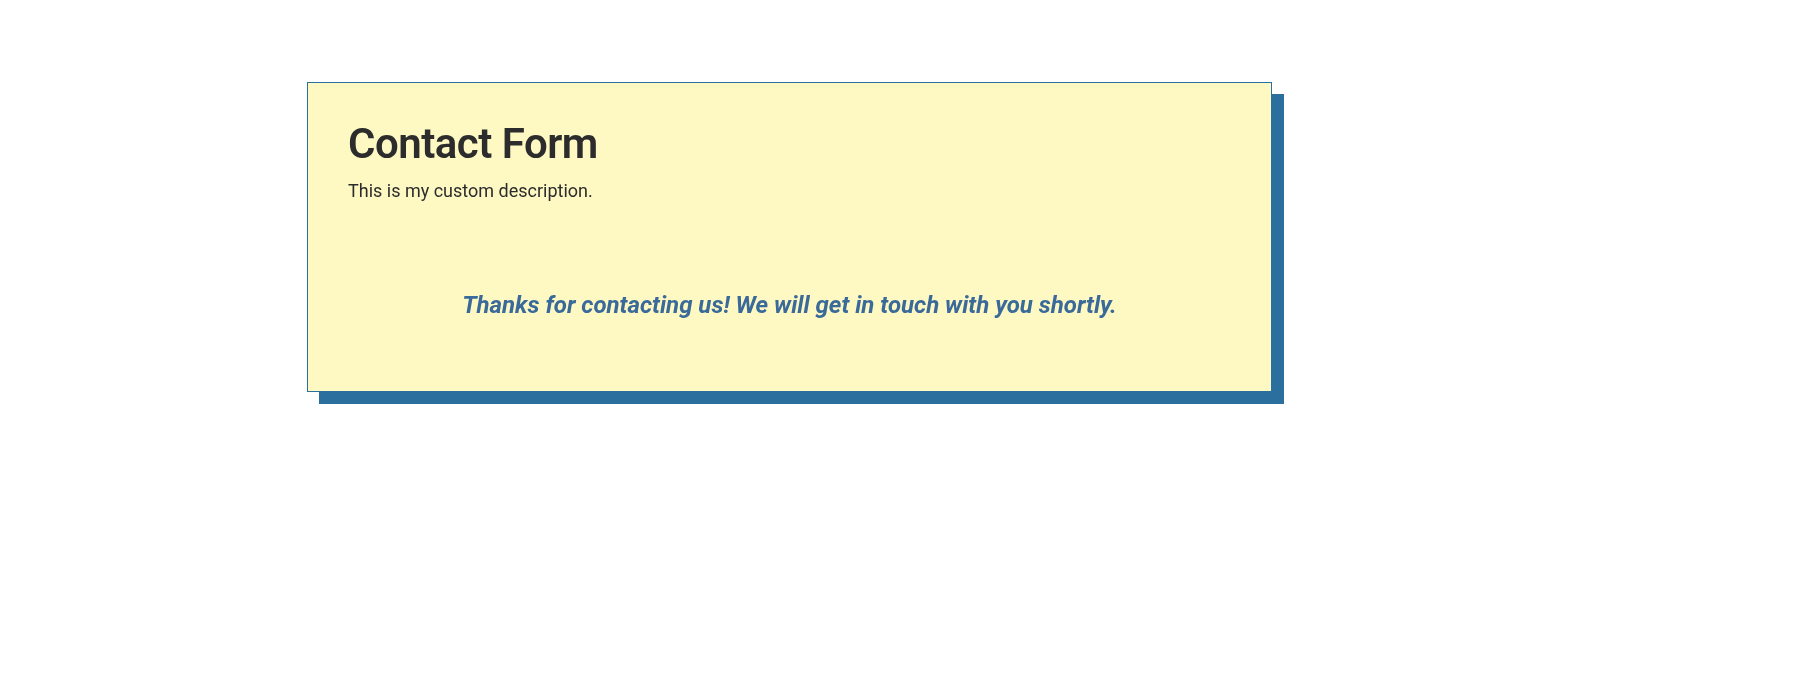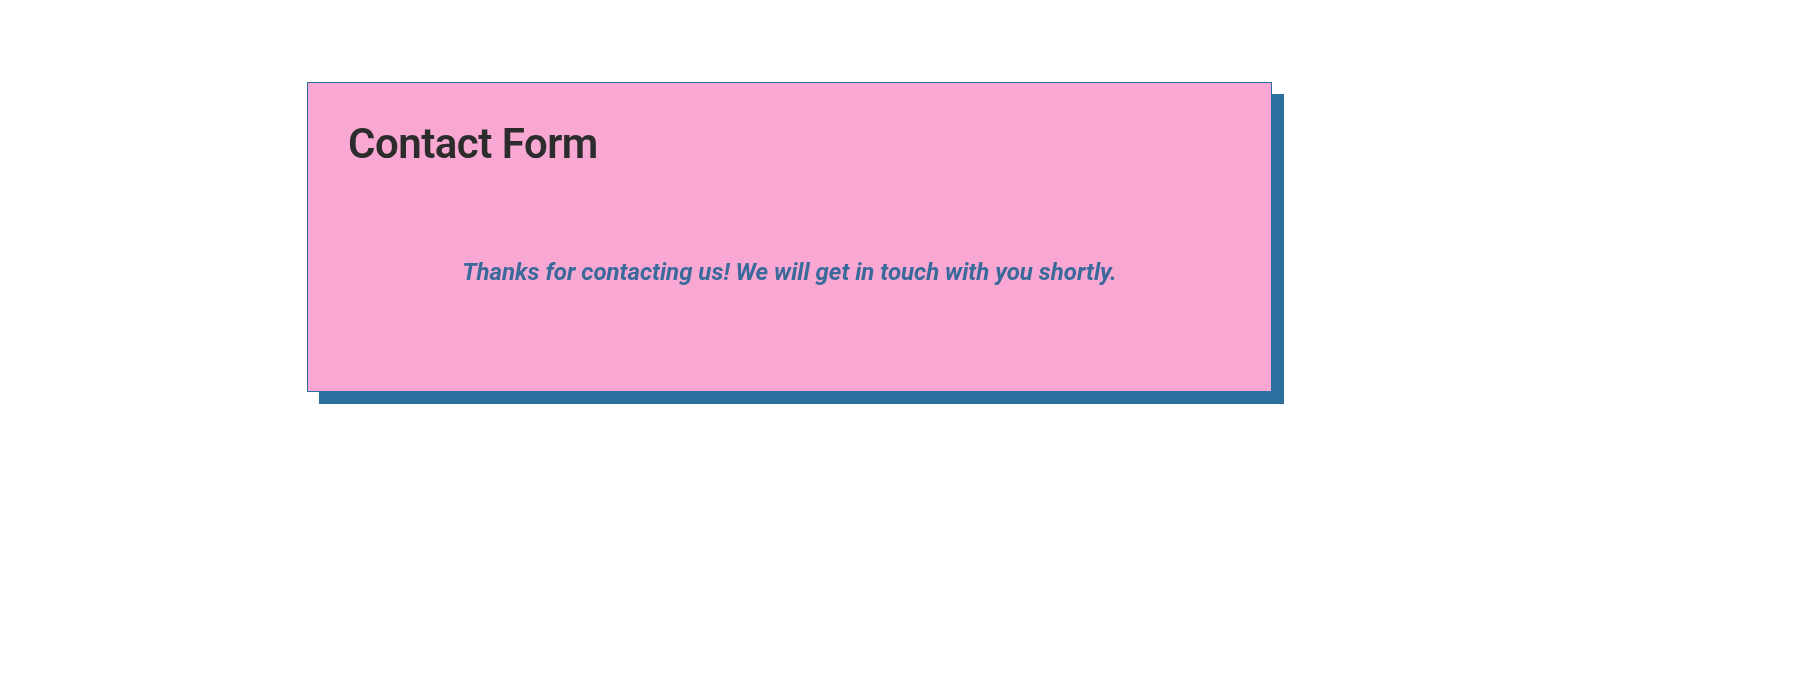--- a/index.html
+++ b/index.html
@@ -13,21 +13,21 @@
       width: 1800px;
       height: 686px;
       position: relative;
     }
     .form-container {
       position: absolute;
       left: 307px;
       top: 82px;
       width: 965px;
       height: 310px;
-      background: #f9a8d4;
+      background: #fef9c3;
       border: 1px solid #2b6f9e;
       box-shadow: 12px 12px 0 0 #2b6f9e;
       padding: 36px 40px;
     }
     .form-title {
       font-size: 42px;
       font-weight: 600;
       color: #2c2c2c;
       margin-bottom: 12px;
       letter-spacing: -0.5px;
@@ -45,14 +45,15 @@
       color: #3a6a9a;
       margin-top: 90px;
       padding: 0 20px;
     }
   </style>
 </head>
 <body>
 
 <div class="form-container">
   <h1 class="form-title">Contact Form</h1>
+  <p class="form-description">This is my custom description.</p>
   <p class="confirmation-message">Thanks for contacting us! We will get in touch with you shortly.</p>
 </div>
 
 </body></html>

